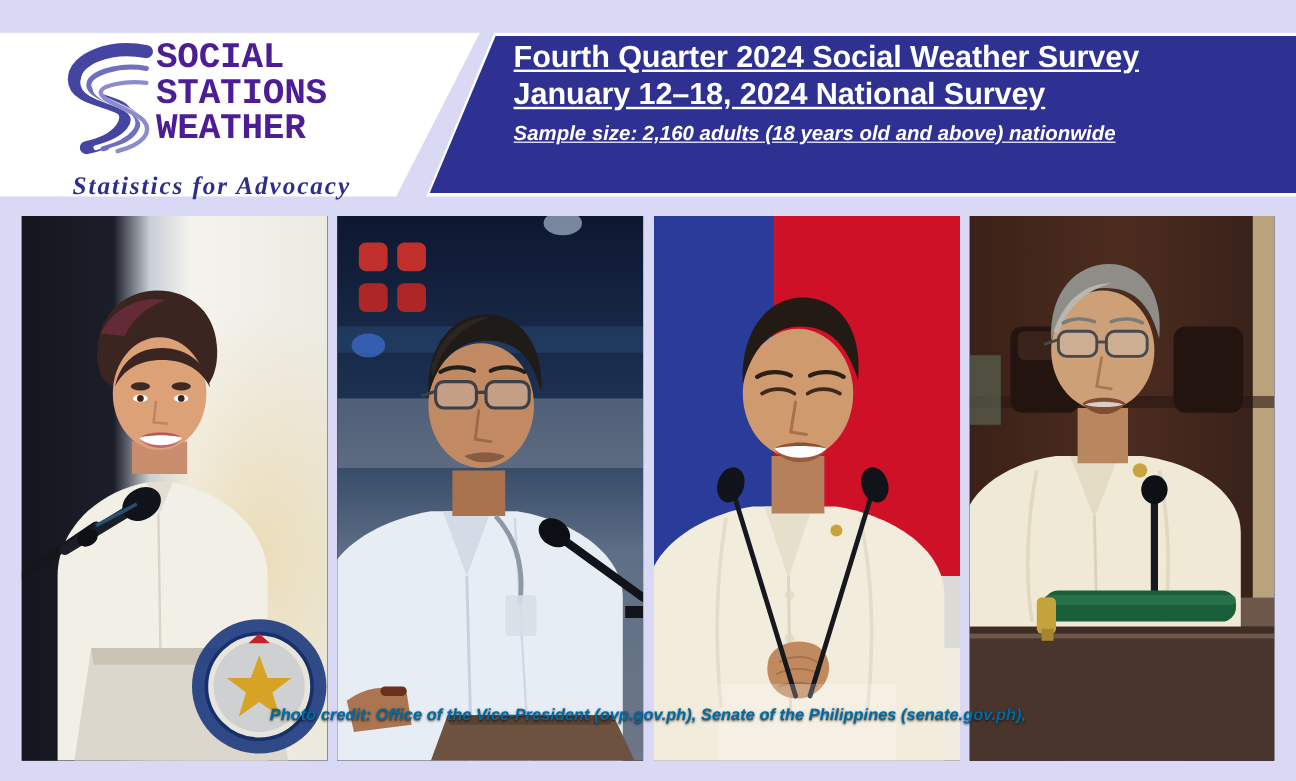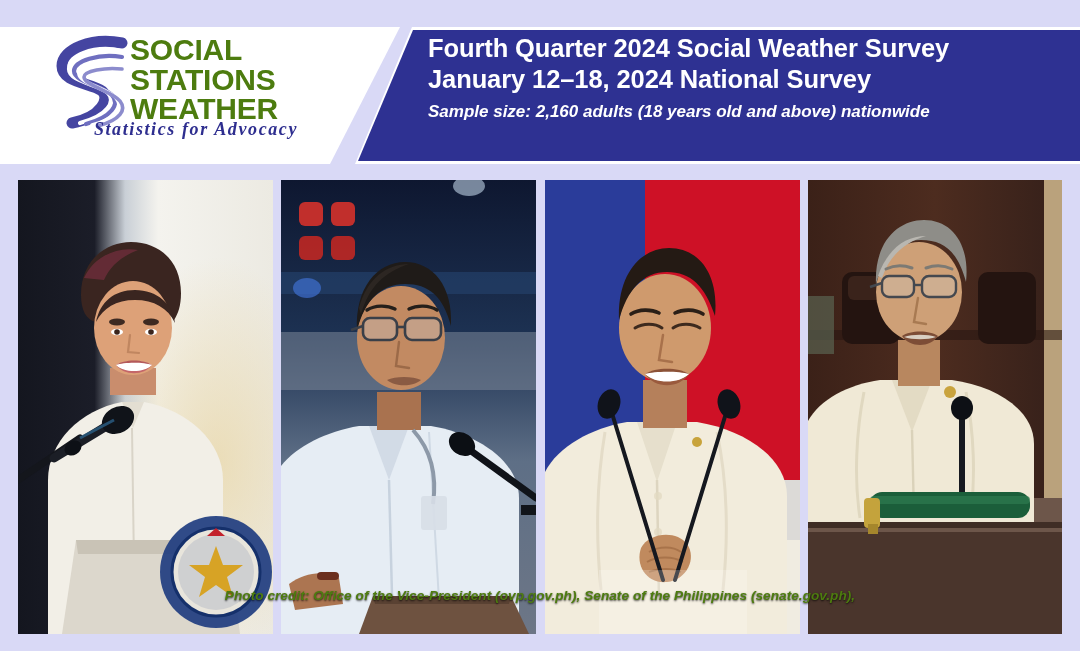--- a/index.html
+++ b/index.html
@@ -28,38 +28,38 @@
     position:absolute;left:358px;top:3px;width:722px;height:131px;
     background:#2e3192;
     clip-path:polygon(55px 0, 722px 0, 722px 131px, 0 131px);
   }
 
   
   .logo{position:absolute;left:52px;top:33px;width:245px;height:112px;}
   .logo-mark{position:absolute;left:0;top:0;width:78px;height:98px;}
   .logo-text{
     position:absolute;left:78px;top:2px;width:170px;
-    color:#4d7c0f;
-    font-family:Liberation Sans, sans-serif;
+    color:#4c1d95;
+    font-family:Liberation Mono, monospace;
     font-weight:bold;
     line-height:0.99;
     letter-spacing:-0.2px;
   }
   .logo-line{font-size:30px;display:block;white-space:nowrap;}
   .logo-tag{
-    position:absolute;left:3px;top:86px;width:243px;
+    position:absolute;left:3px;top:110px;width:243px;
     color:#2e2e8f;
     font-family:"Liberation Serif", serif;
     font-style:italic;font-weight:bold;
-    font-size:18px;letter-spacing:1.6px;
-    white-space:nowrap;text-align:right;
-  }
-
-  
-  .banner-text{position:absolute;left:428px;top:33px;width:630px;color:#ffffff;}
+    font-size:21px;letter-spacing:1.6px;
+    white-space:nowrap;text-align:center;
+  }
+
+  
+  .banner-text{position:absolute;left:428px;top:33px;width:630px;color:#ffffff;text-decoration:underline;}
   .banner-title{
     font-size:25.5px;font-weight:bold;line-height:1.22;
     letter-spacing:-0.1px;white-space:nowrap;
   }
   .banner-sub{
     font-size:17px;font-weight:bold;font-style:italic;
     line-height:1.33;margin-top:6px;white-space:nowrap;
   }
 
   
@@ -70,21 +70,21 @@
   }
   .panel:nth-child(1){left:18px;}
   .panel:nth-child(2){left:281px;}
   .panel:nth-child(3){left:545px;}
   .panel:nth-child(4){left:808px;width:254px;}
   .panel svg{display:block;width:100%;height:100%;}
 
   
   .credit{
     position:absolute;left:0;top:586px;width:1080px;
-    text-align:center;color:#4d7c0f;
+    text-align:center;color:#0369a1;
     font-size:13.6px;font-weight:bold;font-style:italic;
     line-height:1.45;letter-spacing:0.05px;
     text-shadow:0 1px 2px rgba(0,0,0,.75);
     pointer-events:none;
   }
   .credit div{white-space:nowrap;}
 </style>
 </head>
 <body>
 

